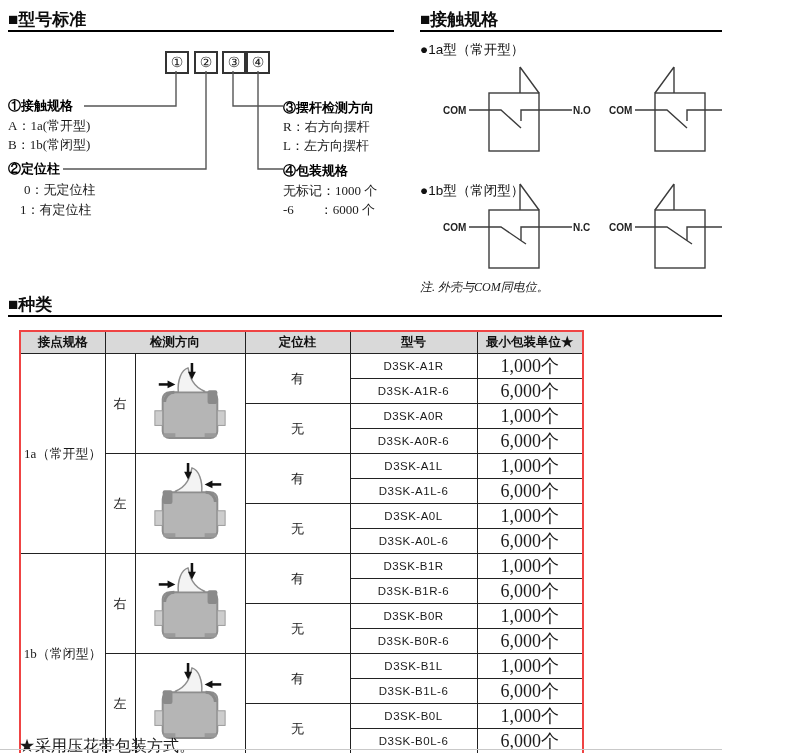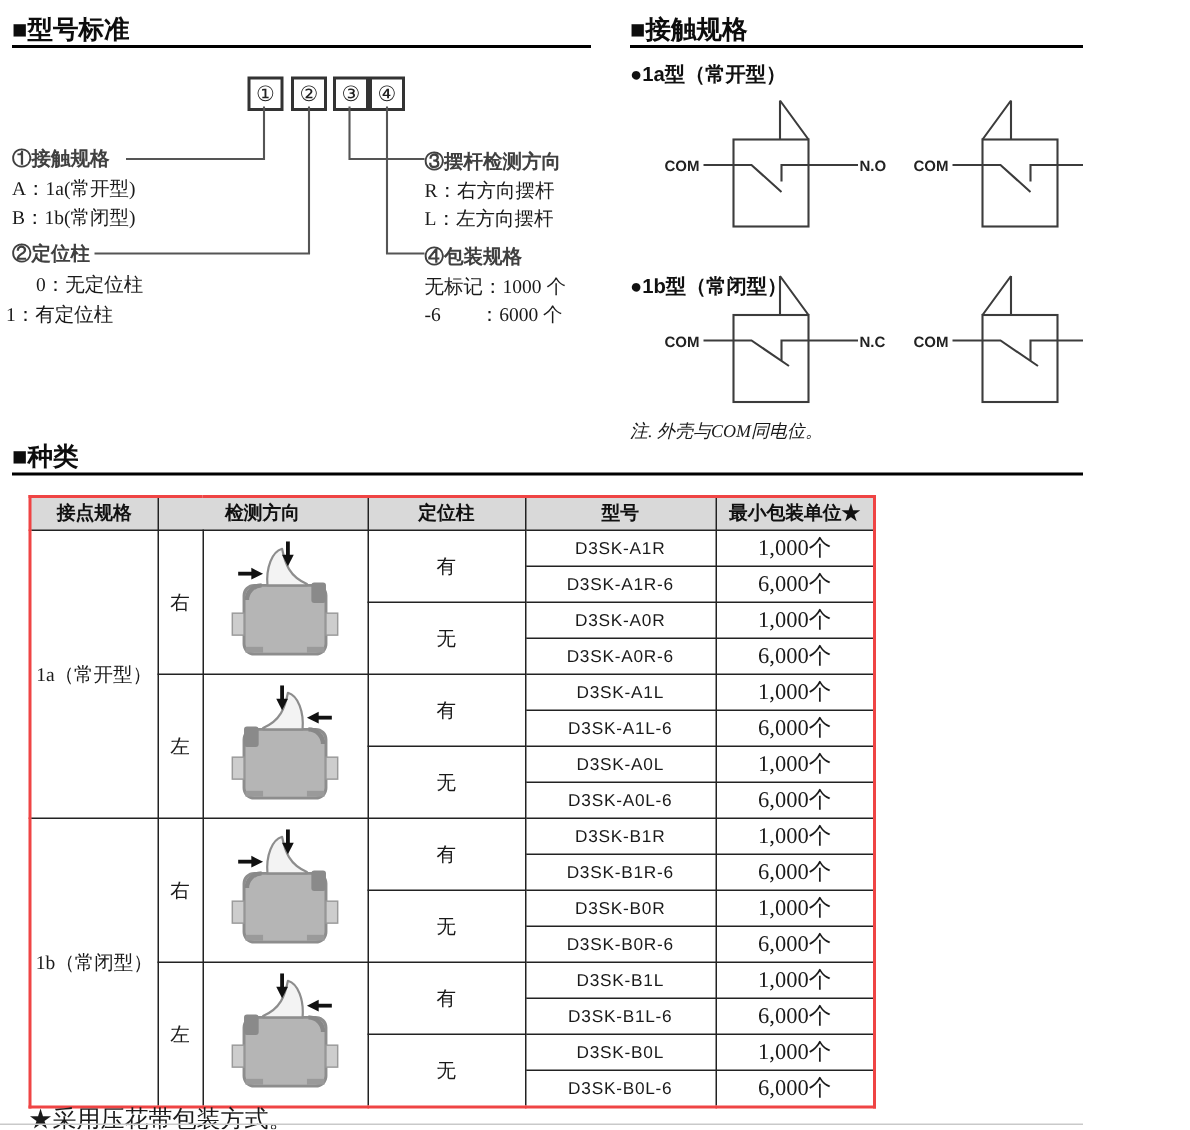--- a/index.html
+++ b/index.html
@@ -14,40 +14,40 @@
   .d3sk-label { position:absolute; left:93px; top:42px;
                 font-family:"Liberation Sans", sans-serif; font-size:28px;
                 color:#2b2b2b; letter-spacing:1px; }
   .digit-box { position:absolute; top:51px; width:20px; height:19px; border:2px solid #333;
                font-family:"Liberation Sans", sans-serif; font-size:14px; line-height:19px;
                text-align:center; color:#222; background:#fff; }
   .connector { position:absolute; left:0; top:40px; }
   .connector path { fill:none; stroke:#555; stroke-width:1.4; }
 
   .legend-title { position:absolute; font-family:"Liberation Sans", sans-serif;
-                  font-weight:700; font-size:13px; color:#404040; white-space:nowrap; }
+                  font-weight:700; font-size:13px; color:#000000; white-space:nowrap; }
   .legend-line { position:absolute; font-size:13px; color:#1a1a1a; white-space:pre; }
 
   .bullet-label { position:absolute; font-family:"Liberation Sans", sans-serif;
-                  font-weight:700; font-size:13.5px; color:#111; white-space:nowrap; }
+                  font-weight:400; font-size:13.5px; color:#111; white-space:nowrap; }
   .note { position:absolute; font-size:12px; color:#1a1a1a; }
 
   .circuit { position:absolute; }
   .circuit .wires path, .circuit .wires rect { fill:none; stroke:#3c3c3c; stroke-width:1.4; }
   .cir-label { font-family:"Liberation Sans", sans-serif; font-size:10px; font-weight:700; fill:#222; }
 
   table.types { position:absolute; left:19px; top:330px; width:563px;
                 border-collapse:collapse; table-layout:fixed; border:2px solid #ef4444; }
   .types th { background:#d9d9d9; font-family:"Liberation Sans", sans-serif;
               font-size:12.5px; font-weight:700; height:21px; color:#111; }
   .types th, .types td { border:1px solid #222; text-align:center; padding:0; vertical-align:middle; }
   .types td { font-size:13px; height:23px; color:#1a1a1a; }
   .types td.model { font-family:"Liberation Sans", sans-serif; font-size:11.5px;
                     font-weight:500; letter-spacing:0.5px; }
-  .types td.qty { font-size:15px; }
+  .types td.qty { font-size:18px; }
   .types td.photo { background:#fff; }
   .footnote { position:absolute; left:19px; top:736px; font-size:16px; color:#1a1a1a; }
 </style>
 </head>
 <body>
 
 <div class="page">
 
   <div class="sec-title" style="left:8px; top:8px;">■型号标准</div>
   <div class="hrule" style="left:8px; top:30px; width:386px;"></div>
@@ -63,21 +63,21 @@
     <path d="M233,31 V66 H283"></path>
     <path d="M258,31 V129 H283"></path>
   </svg>
 
   <div class="legend-title" style="left:8px;  top:97px;">①接触规格</div>
   <div class="legend-line" style="left:8px;  top:117px;">A：1a(常开型)</div>
   <div class="legend-line" style="left:8px;  top:136px;">B：1b(常闭型)</div>
 
   <div class="legend-title" style="left:8px;  top:160px;">②定位柱</div>
   <div class="legend-line" style="left:24px;  top:181px;">0：无定位柱</div>
-  <div class="legend-line" style="left:4px;  top:201px;">1：有定位柱</div>
+  <div class="legend-line" style="left:20px;  top:201px;">1：有定位柱</div>
 
   <div class="legend-title" style="left:283px; top:99px;">③摆杆检测方向</div>
   <div class="legend-line" style="left:283px; top:118px;">R：右方向摆杆</div>
   <div class="legend-line" style="left:283px; top:137px;">L：左方向摆杆</div>
 
   <div class="legend-title" style="left:283px; top:162px;font-family:Liberation Serif, serif;">④包装规格</div>
   <div class="legend-line" style="left:283px; top:182px;">无标记：1000 个</div>
   <div class="legend-line" style="left:283px; top:201px;">-6　　：6000 个</div>
 
   <div class="sec-title" style="left:420px; top:8px;">■接触规格</div>

